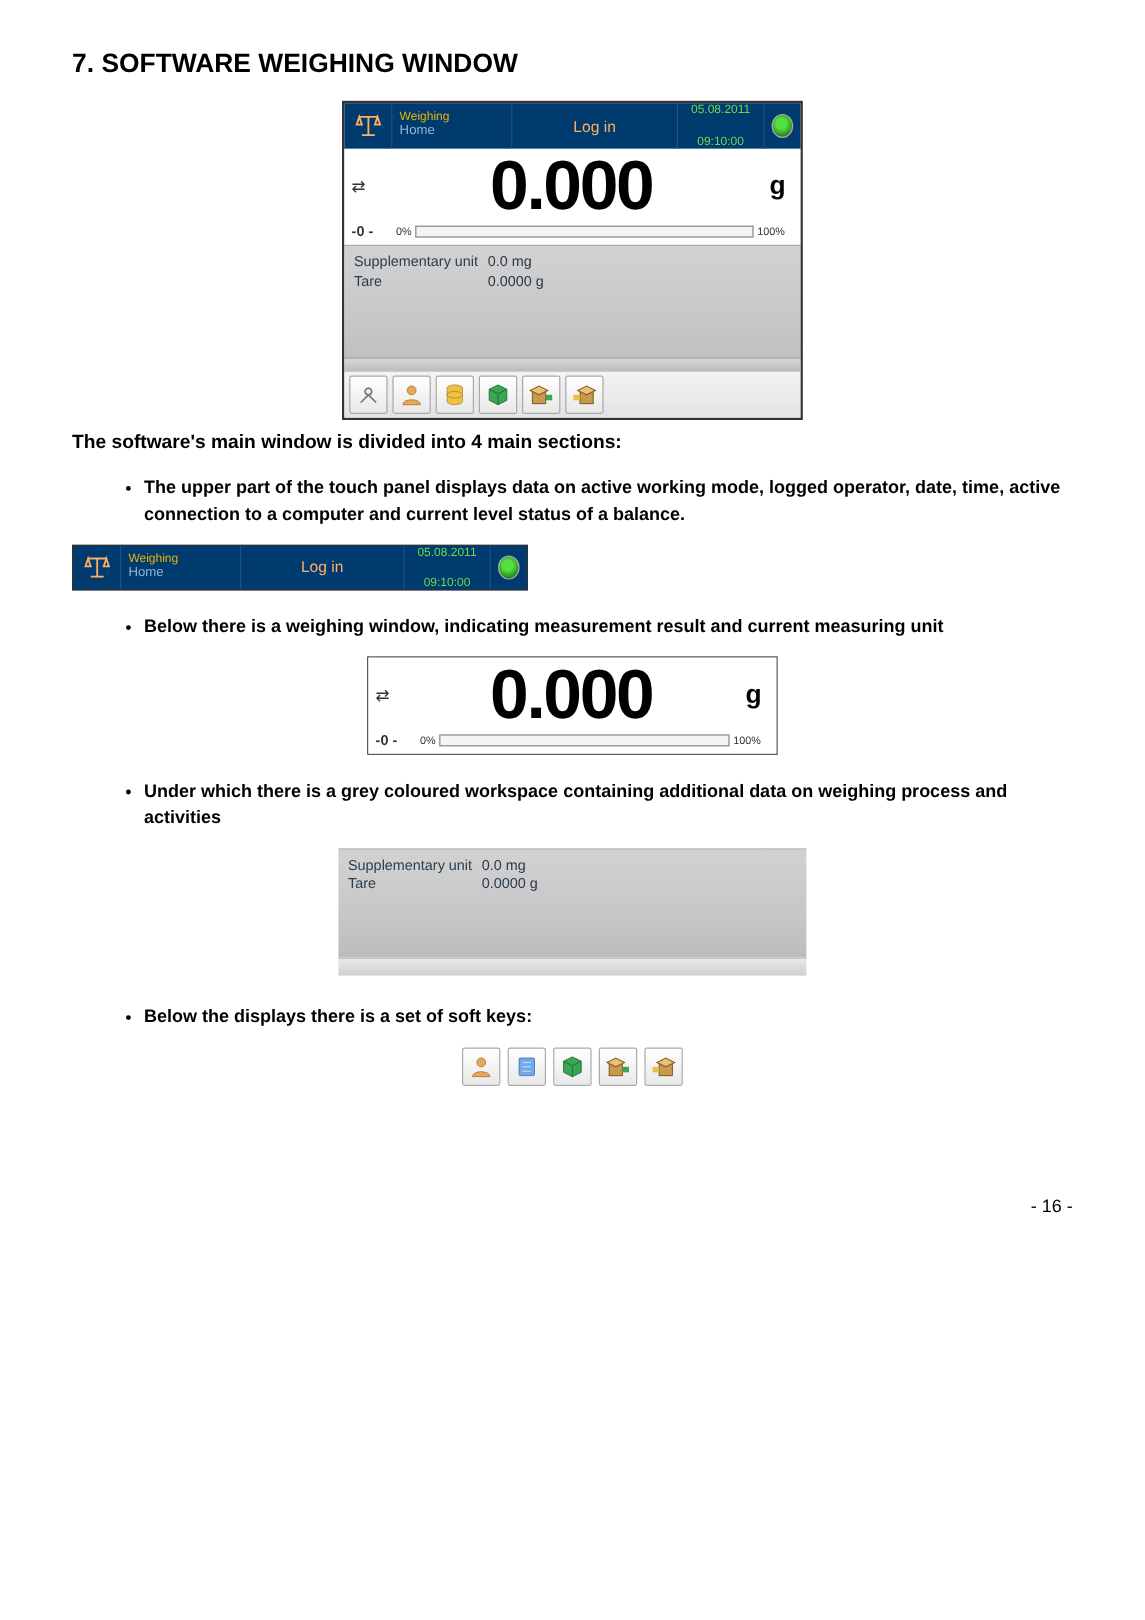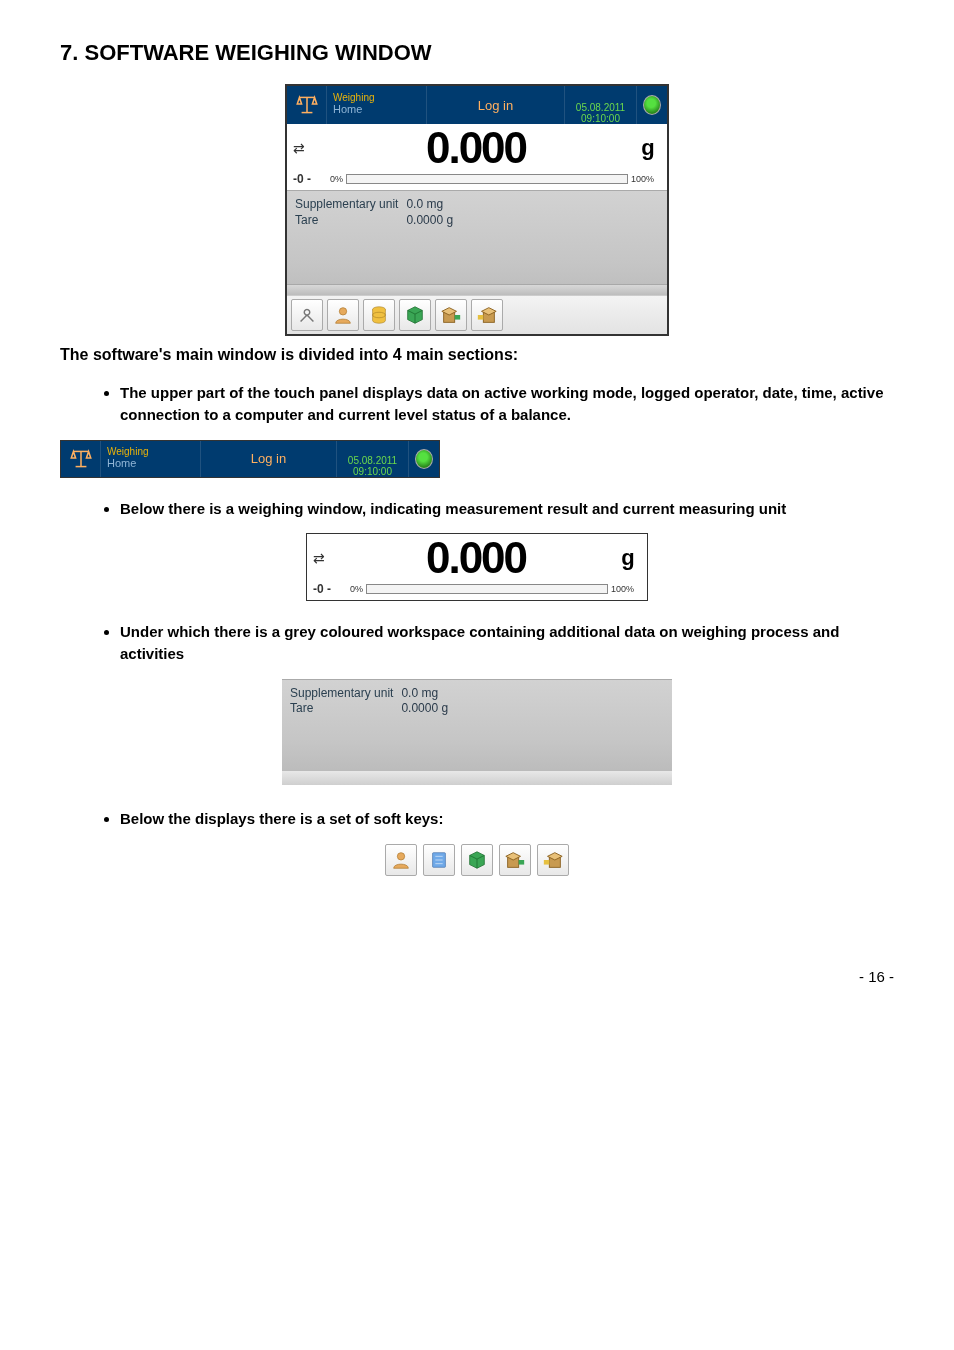--- a/index.html
+++ b/index.html
@@ -39,41 +39,41 @@
     display: flex;
     align-items: center;
     padding: 0 6px;
     box-sizing: border-box;
   }
   .tb-icon { width: 40px; justify-content: center; }
   .tb-mode { width: 100px; flex-direction: column; align-items: flex-start; justify-content: center; }
   .tb-mode .mode-title { color: #eab308; font-size: 10px; line-height: 1; }
   .tb-mode .mode-sub { color: #8fb5d6; font-size: 11px; line-height: 1.2; }
   .tb-login { flex: 1; justify-content: center; color: #ffb060; font-size: 13px; }
-  .tb-time { width: 72px; flex-direction: column; align-items: center; justify-content: flex-end; color: #6bd94c; font-size: 10px; line-height: 1.1; }
+  .tb-time { width: 72px; flex-direction: column; align-items: center; justify-content: space-between; color: #6bd94c; font-size: 10px; line-height: 1.1; }
   .tb-level { width: 30px; border-right: none; justify-content: center; }
   .level-dot {
     width: 18px; height: 18px; border-radius: 50%;
     background: radial-gradient(circle at 45% 40%, #55e040 30%, #2a8a1d 70%);
     border: 1px solid #aaa;
   }
   .scale-svg { width: 26px; height: 26px; }
 
   .weigh-area {
     background: #fff;
     padding: 2px 6px 4px 6px;
   }
   .weigh-row { display: flex; align-items: center; }
   .stab-icon { width: 24px; font-size: 14px; color: #333; }
   .weigh-value {
     flex: 1;
     text-align: center;
     font-family: Arial, sans-serif;
     font-weight: 900;
-    font-size: 44px;
+    font-size: 58px;
     letter-spacing: -2px;
     line-height: 1;
   }
   .weigh-unit {
     width: 26px;
     font-family: Arial, sans-serif;
     font-size: 22px;
     font-weight: bold;
     color: #000;
     text-align: center;

